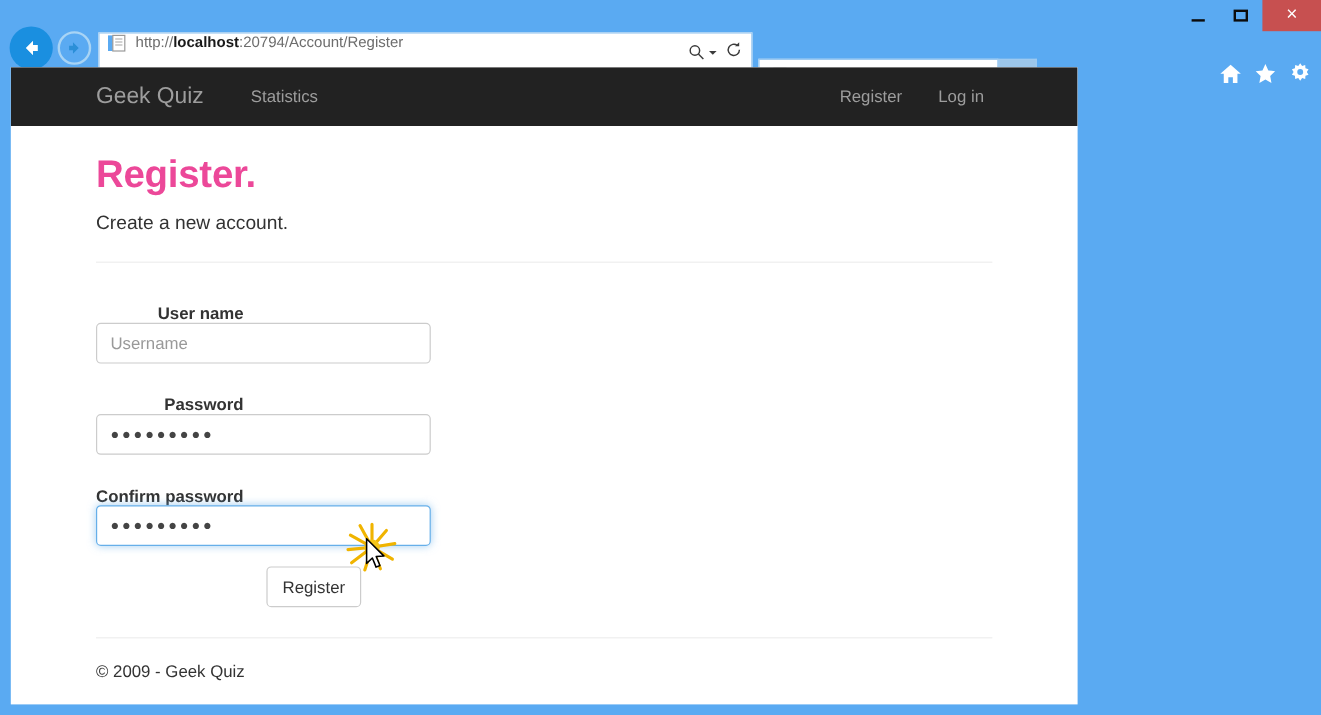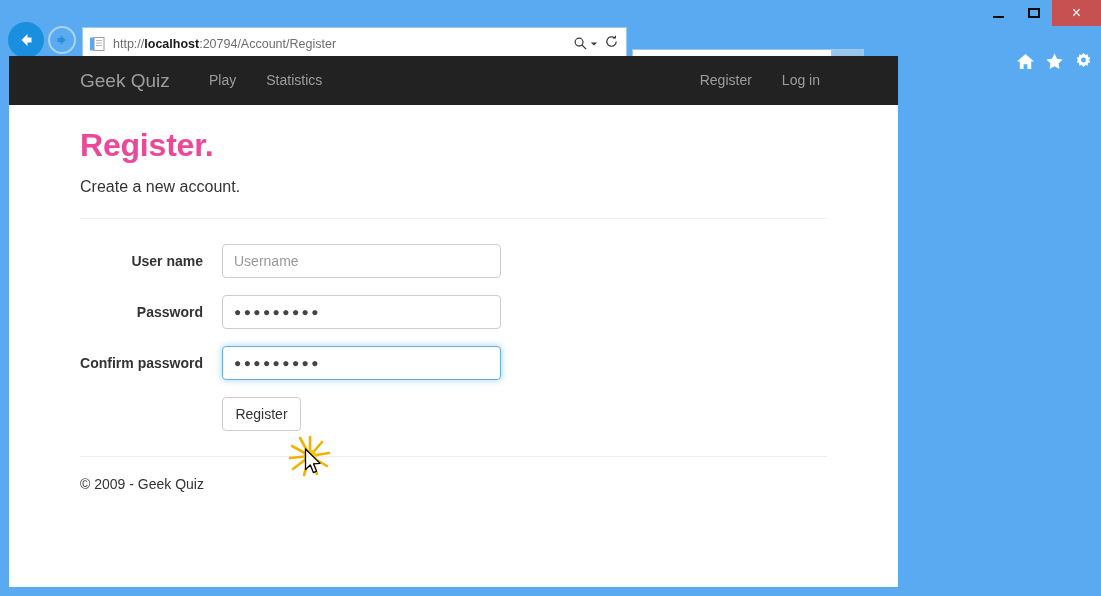--- a/index.html
+++ b/index.html
@@ -91,21 +91,20 @@
     display: flex; align-items: center; justify-content: center;
   }
 
   .addr-wrap {
     position: absolute;
     left: 82px; top: 5px;
     width: 545px; height: 33px;
     background: #ffffff;
     border: 1px solid #9ecaf0;
     display: flex;
-    align-items: center;
   }
   .addr-favicon {
     width: 16px; height: 16px;
     margin-left: 6px;
     flex: 0 0 auto;
     position: relative;
   }
   .addr-url {
     flex: 1 1 auto;
     margin-left: 8px;
@@ -241,20 +240,21 @@
     border: none;
     border-top: 1px solid #eeeeee;
     margin: 22px 0 0 0;
   }
 
   
   .form-row {
     display: flex;
     align-items: flex-start;
     margin-top: 17px;
+    flex-direction: column;
   }
   .form-row.first { margin-top: 25px; }
   .form-label {
     width: 142px;
     text-align: right;
     font-size: 14px;
     font-weight: bold;
     color: #333333;
     padding-top: 9px;
     padding-right: 19px;
@@ -424,21 +424,20 @@
       </span>
     </div>
   </div>
 
   <div class="viewport">
 
     <div class="site-navbar">
       <div class="site-nav-inner">
         <a class="brand" href="#">Geek Quiz</a>
         <div class="nav-links">
-          <a href="#">Play</a>
           <a href="#">Statistics</a>
         </div>
         <div class="nav-right">
           <a href="#">Register</a>
           <a href="#">Log in</a>
         </div>
       </div>
     </div>
 
     <div class="container">

